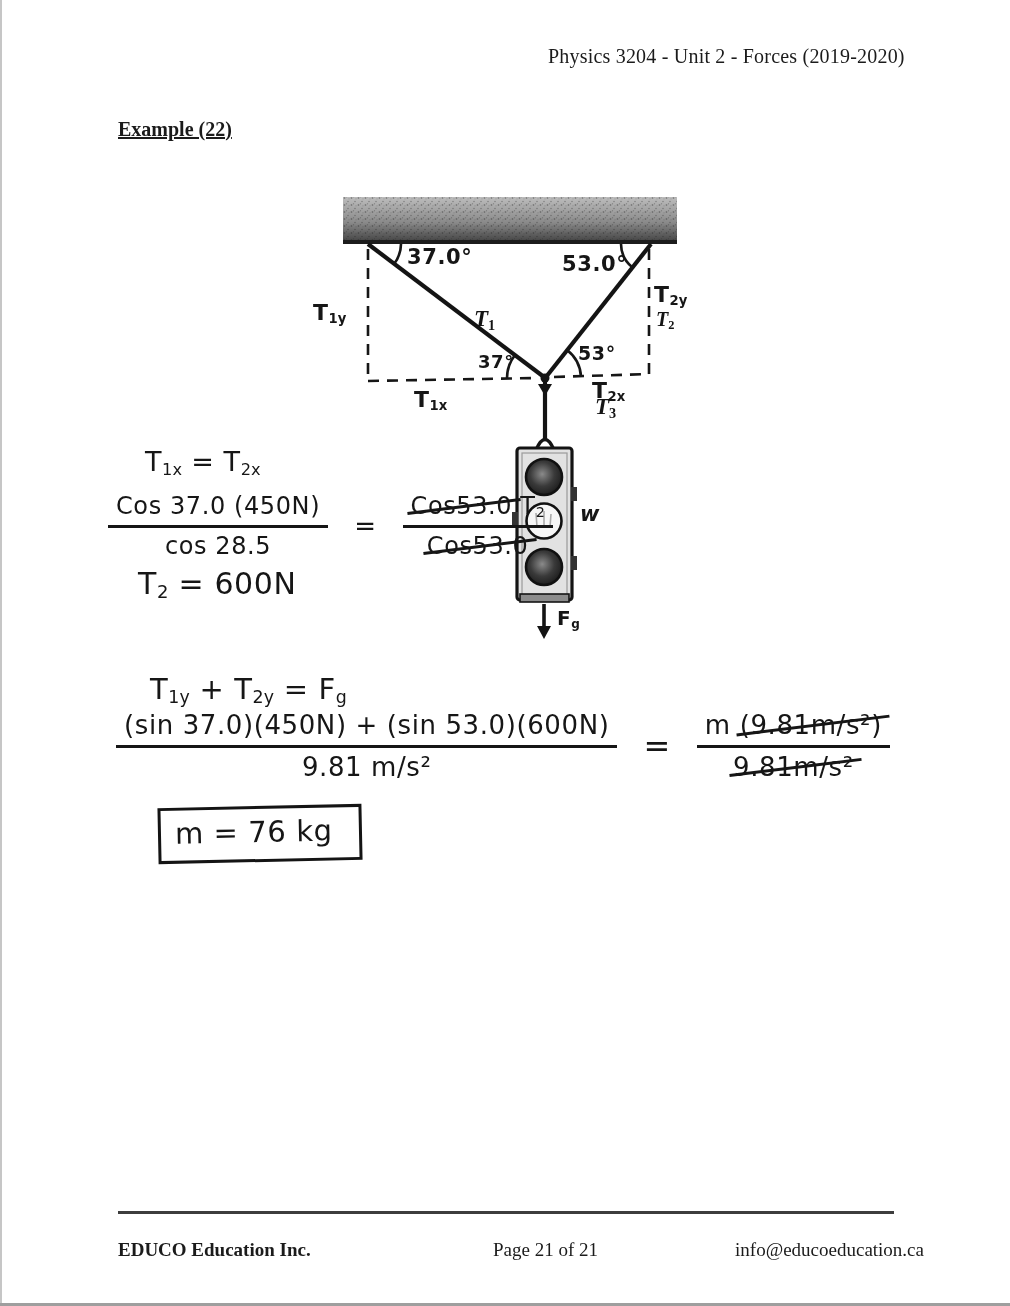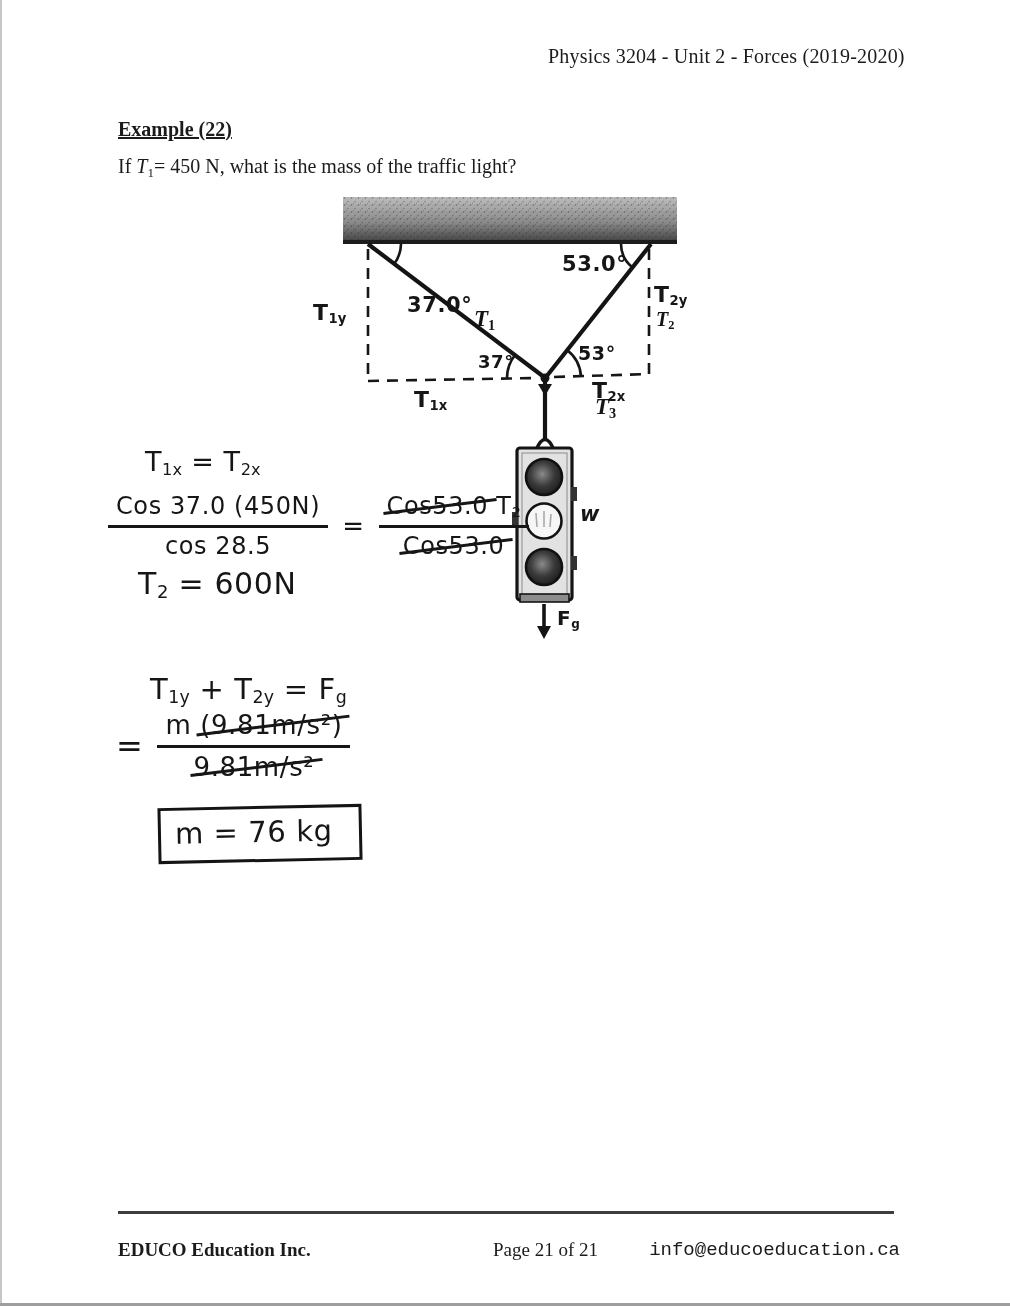--- a/index.html
+++ b/index.html
@@ -28,21 +28,21 @@
   }
   .hw .sub{font-size:0.6em;vertical-align:-0.22em;letter-spacing:0;}
   .hw-label{white-space:nowrap;}
   .printed-var{
     font-family:"Liberation Serif", serif;font-style:italic;font-weight:bold;
     color:#141414;white-space:nowrap;margin-left:44px;
   }
   .printed-var .sub{font-size:0.62em;vertical-align:-0.25em;font-style:normal;}
 
   
-  .eqrow{display:flex;align-items:center;gap:14px;white-space:nowrap;}
+  .eqrow{display:flex;align-items:center;gap:26px;white-space:nowrap;}
   .frac{display:inline-block;text-align:center;vertical-align:middle;}
   .frac .num{display:block;border-bottom:3px solid #161616;padding:0 8px 5px 8px;}
   .frac .den{display:block;padding-top:4px;}
 
   
   .strike{position:relative;display:inline-block;}
   .strike::after{
     content:"";position:absolute;left:-4px;right:-8px;top:46%;
     border-top:3.5px solid #161616;transform:rotate(-7deg);
   }
@@ -62,23 +62,20 @@
 
 <div id="page">
 
   <div class="abs edge-left"></div>
   <div class="abs edge-bottom"></div>
 
   <div class="abs printed hdr" style="left:548px;top:45px;">Physics 3204 - Unit 2 - Forces (2019-2020)</div>
 
   <div class="abs printed example-title" style="left:118px;top:118px;">Example (22)</div>
 
-  <div class="abs printed question" style="left:118px;top:155px;">
-    <span>If </span><span class="var">T</span><sub>1</sub><span>= 450 N, what is the mass of the traffic light?</span>
-  </div>
 
   <svg class="abs" style="left:300px;top:190px;" width="410" height="460" viewBox="300 190 410 460">
     <defs>
       <linearGradient id="ceilGrad" x1="0" y1="0" x2="0" y2="1">
         <stop offset="0" stop-color="#bdbdbd"></stop>
         <stop offset="0.55" stop-color="#8a8a8a"></stop>
         <stop offset="1" stop-color="#3f3f3f"></stop>
       </linearGradient>
       <pattern id="speck" width="7" height="7" patternUnits="userSpaceOnUse">
         <circle cx="1.5" cy="2" r="0.9" fill="#1d1d1d" opacity="0.35"></circle>
@@ -135,21 +132,21 @@
       <circle cx="544" cy="567" r="18" fill="url(#lampDark)" stroke="#111" stroke-width="2.6"></circle>
       <rect x="520" y="594" width="49" height="8" fill="#8c8c8c" stroke="#141414" stroke-width="1.6"></rect>
     </g>
 
     <g>
       <line x1="544" y1="604" x2="544" y2="628" stroke="#141414" stroke-width="3.6"></line>
       <polygon points="537,626 551,626 544,639" fill="#141414"></polygon>
     </g>
   </svg>
 
-  <div class="abs hw hw-label" style="left:407px;top:245px;font-size:21px;font-weight:700;margin-top:48px;">37.0°</div>
+  <div class="abs hw hw-label" style="left:407px;top:245px;font-size:21px;font-weight:700;">37.0°</div>
   <div class="abs hw hw-label" style="left:562px;top:252px;font-size:21px;font-weight:700;">53.0°</div>
 
   <div class="abs hw hw-label" style="left:313px;top:300px;font-size:22px;font-weight:700;"><span>T</span><span class="sub">1y</span></div>
 
   <div class="abs printed-var" style="left:430px;top:306px;font-size:23px;"><span>T</span><span class="sub">1</span></div>
 
   <div class="abs printed-var" style="left:612px;top:308px;font-size:20px;"><span>T</span><span class="sub">2</span></div>
 
   <div class="abs hw hw-label" style="left:654px;top:282px;font-size:22px;font-weight:700;"><span>T</span><span class="sub">2y</span></div>
 
@@ -191,29 +188,33 @@
 
   <div class="abs hw" style="left:150px;top:672px;font-size:29px;">
     <span>T</span><span class="sub">1y</span>
     <span>+</span>
     <span>T</span><span class="sub">2y</span>
     <span>=</span>
     <span>F</span><span class="sub">g</span>
   </div>
 
   <div class="abs hw eqrow" style="left:116px;top:710px;font-size:26px;">
+    <span class="frac">
+      <span class="num">(sin 37.0)(450N) + (sin 53.0)(600N)</span>
+      <span class="den">9.81 m/s²</span>
+    </span>
     <span style="font-size:32px;">=</span>
     <span class="frac">
       <span class="num"><span>m</span>&nbsp;<span class="strike">(9.81m/s²)</span></span>
       <span class="den"><span class="strike">9.81m/s²</span></span>
     </span>
   </div>
 
   <div class="abs" style="left:158px;top:806px;">
     <div class="answer-box hw" style="font-size:29px;">m = 76 kg</div>
   </div>
 
   <div class="abs footer-rule" style="left:118px;top:1211px;width:776px;"></div>
   <div class="abs printed footer-text footer-company" style="left:118px;top:1239px;">EDUCO Education Inc.</div>
   <div class="abs printed footer-text" style="left:466px;top:1239px;margin-left:27px;">Page 21 of 21</div>
-  <div class="abs printed footer-text" style="left:900px;top:1239px;transform:translateX(-100%);font-family:Liberation Mono, monospace;">info@educoeducation.ca</div>
+  <div class="abs printed footer-text" style="left:924px;top:1239px;transform:translateX(-100%);">info@educoeducation.ca</div>
 
 </div>
 
 </body></html>

